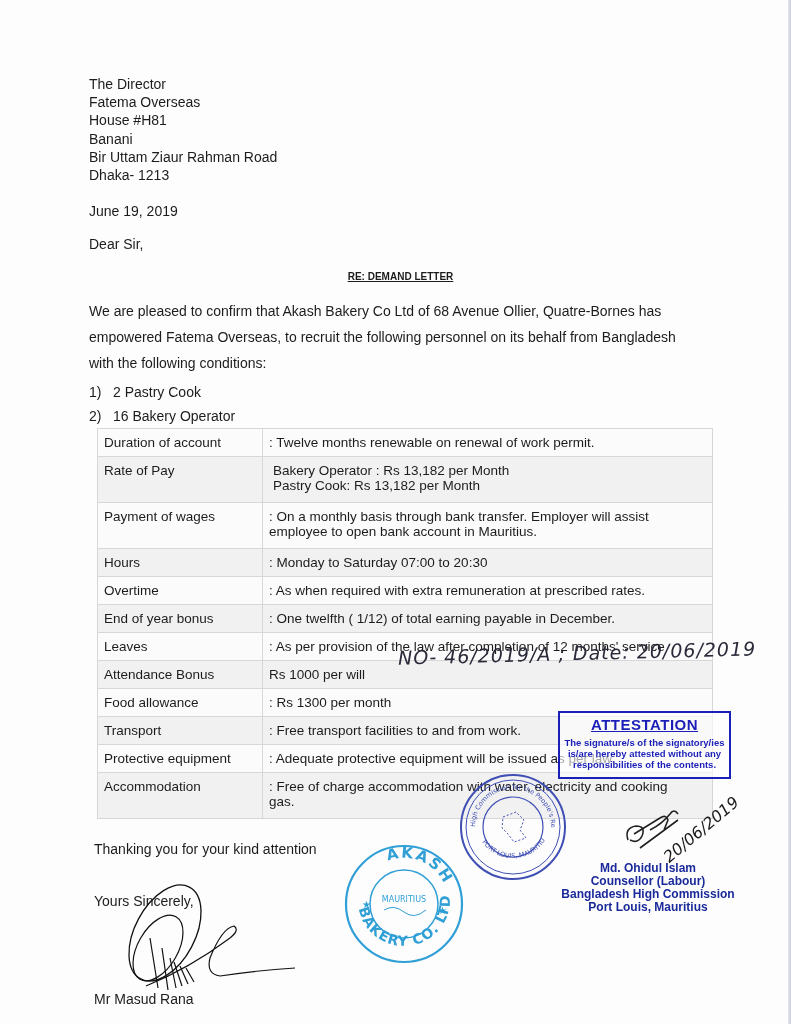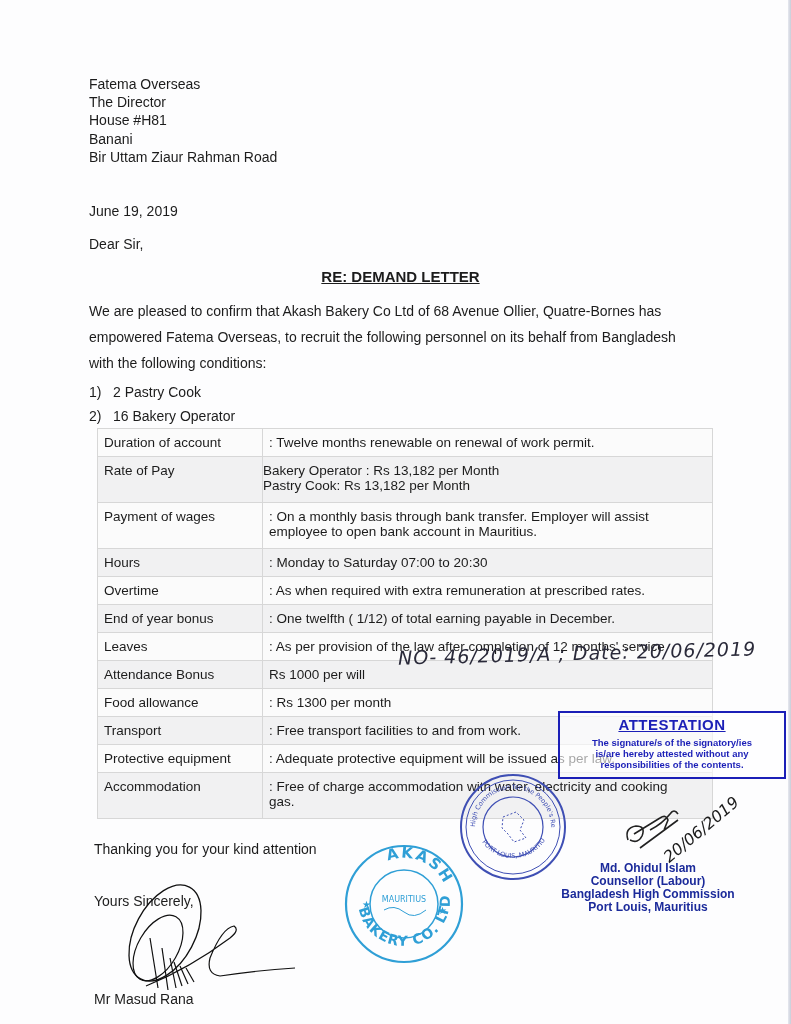--- a/index.html
+++ b/index.html
@@ -8,69 +8,70 @@
     background: #fdfdfe;
     font-family: "Liberation Sans", sans-serif;
     color: #1c1c1c;
   }
   .page-edge { position: absolute; right: 0; top: 0; width: 3px; height: 1024px; background: linear-gradient(to right, #e6e8ef, #c9ced9); }
   .txt { position: absolute; font-size: 14px; line-height: 18px; white-space: nowrap; }
   .addr { position: absolute; left: 89px; top: 75px; font-size: 14px; line-height: 18.2px; }
   .addr div { white-space: nowrap; }
   .date { left: 89px; top: 202px; }
   .salutation { left: 89px; top: 235px; }
-  .subject { left: 0; width: 791px; top: 268px; text-align: center; font-weight: bold; text-decoration: underline; font-size: 15px; padding-left: 10px; box-sizing: border-box; }
+  .subject { left: 0; width: 791px; top: 268px; text-align: center; font-weight: bold; text-decoration: underline; font-size: 10px; padding-left: 10px; box-sizing: border-box; }
   .para { position: absolute; left: 89px; top: 298px; width: 625px; font-size: 14px; line-height: 26px; text-align: justify; }
   .para span { display: block; white-space: nowrap; }
   .list { position: absolute; left: 89px; top: 380px; font-size: 14px; line-height: 24px; }
   .list div { white-space: nowrap; }
   .list .num { display: inline-block; width: 24px; }
 
   table.terms {
     position: absolute; left: 97px; top: 428px; width: 616px;
     border-collapse: collapse; font-size: 13.5px; line-height: 15px;
   }
   table.terms td { border: 1px solid #d7d7d7; padding: 6px 6px 6px 6px; vertical-align: top; }
   table.terms td.label { width: 152px; }
   table.terms tr:nth-child(even) td { background: #f1f1f2; }
   table.terms tr:nth-child(odd) td { background: #fbfbfb; }
-  table.terms td.value-indent { padding-left: 0; }
+  table.terms td.value-indent { padding-left: 10px; }
 
   .closing { left: 94px; top: 840px; }
   .yours { left: 94px; top: 892px; }
   .signer { left: 94px; top: 990px; }
 
   .handwrite {
     position: absolute; left: 398px; top: 642px; font-family: "DejaVu Sans", sans-serif;
     font-size: 19px; font-style: italic; color: #2a2a3a; letter-spacing: 1px; transform: rotate(-1.5deg);
   }
   .attest {
-    position: absolute; left: 558px; top: 711px; width: 228px; height: 68px;
+    position: absolute; left: 558px; top: 711px; width: 173px; height: 68px;
     border: 2.5px solid #1b1fb7; box-sizing: border-box; color: #1b1fb7; text-align: center;
     background: rgba(255,255,255,0.6);
   }
   .attest .title { font-weight: bold; font-size: 15px; text-decoration: underline; letter-spacing: 0.5px; margin-top: 3px; }
   .attest .body { font-size: 9.5px; line-height: 11px; font-weight: bold; margin-top: 4px; }
   .counsellor { position: absolute; left: 548px; top: 862px; width: 200px; text-align: center; color: #1b2a9a; font-size: 12px; line-height: 13px; font-weight: bold; }
   .counsellor div { white-space: nowrap; }
   .stamp { position: absolute; }
   .sig { position: absolute; }
   .sig-date { position: absolute; left: 655px; top: 820px; font-size: 16px; color: #1a1a1a; font-style: italic; transform: rotate(-40deg); font-family: "DejaVu Sans", sans-serif; }
 </style>
 </head>
 <body>
 
 <div class="page-edge"></div>
 
 <div class="addr">
+  <div>The Director</div>
   <div>Fatema Overseas</div>
-  <div>The Director</div>
   <div>House #H81</div>
   <div>Banani</div>
   <div>Bir Uttam Ziaur Rahman Road</div>
+  <div>Dhaka- 1213</div>
 </div>
 
 <div class="txt date">June 19, 2019</div>
 <div class="txt salutation">Dear Sir,</div>
 <div class="txt subject">RE: DEMAND LETTER</div>
 
 <div class="para">
   <span>We are pleased to confirm that Akash Bakery Co Ltd of 68 Avenue Ollier, Quatre-Bornes has</span>
   <span>empowered Fatema Overseas, to recruit the following personnel on its behalf from Bangladesh</span>
   <span>with the following conditions:</span>

